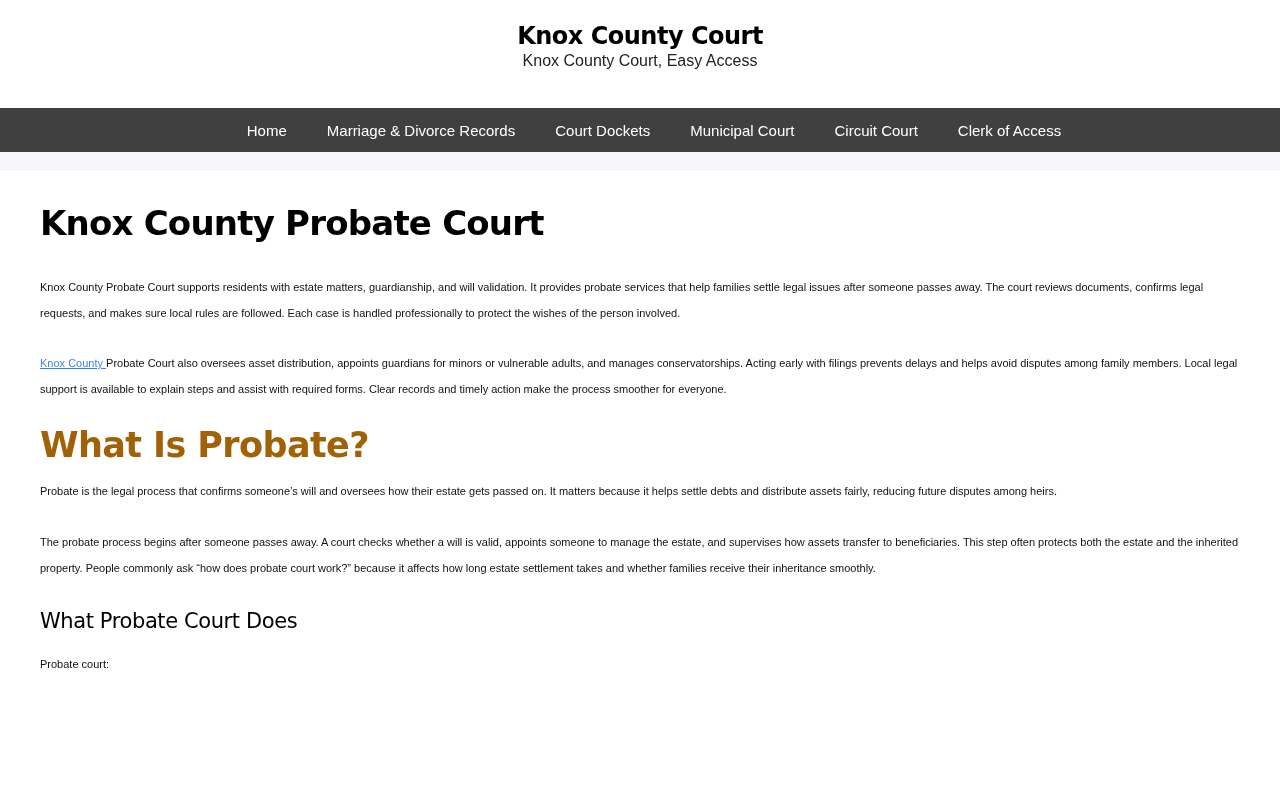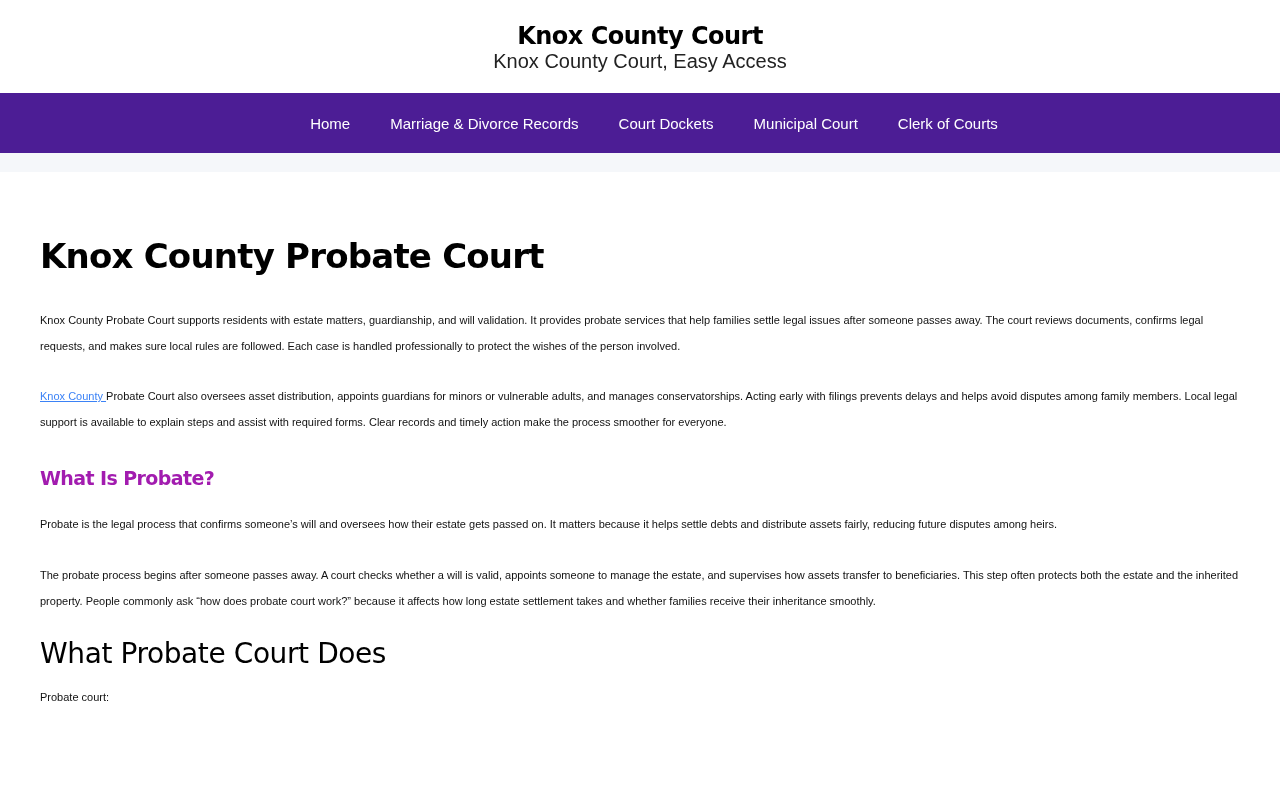--- a/index.html
+++ b/index.html
@@ -1,49 +1,50 @@
 <!DOCTYPE html>
 <html><head>
   <meta charset="utf-8">
   <style>
     * { box-sizing: border-box; margin: 0; padding: 0; }
     html, body { width: 1280px; height: 800px; overflow: hidden; background: #ffffff; }
     body { font-family: "DejaVu Sans", "Liberation Sans", sans-serif; color: #111111; }
 
-    .site-header { height: 93px; text-align: center; padding-top: 20px; background: #ffffff; }
+    .site-header { height: 108px; text-align: center; padding-top: 20px; background: #ffffff; }
     .site-title { font-family: "DejaVu Sans", sans-serif; font-weight: bold; font-size: 24px; letter-spacing: -0.5px; color: #000; line-height: 32px; }
-    .site-tagline { font-family: "Liberation Sans", sans-serif; font-size: 20px; color: #222; line-height: 18px; margin-top: 0px; }
+    .site-tagline { font-family: "Liberation Sans", sans-serif; font-size: 16px; color: #222; line-height: 18px; margin-top: 0px; }
 
-    .main-nav { height: 60px; background: #4c1d95; display: flex; justify-content: center; align-items: stretch; padding-left: 28px; }
+    .main-nav { height: 44px; background: #404040; display: flex; justify-content: center; align-items: stretch; padding-left: 28px; }
     .nav-item { display: flex; align-items: center; padding: 0 20px; color: #ffffff; font-family: "Liberation Sans", sans-serif; font-size: 15px; text-decoration: none; cursor: pointer; }
     .nav-item.active { background: #000000; }
 
     .nav-gap { height: 19px; background: #f5f7fa; }
 
     .content { padding: 0 40px; }
-    .page-title { font-family: "DejaVu Sans", sans-serif; font-weight: bold; font-size: 34px; letter-spacing: -0.8px; line-height: 40px; margin-top: 64px; margin-bottom: 32px; color: #000; }
+    .page-title { font-family: "DejaVu Sans", sans-serif; font-weight: bold; font-size: 34px; letter-spacing: -0.8px; line-height: 40px; margin-top: 32px; margin-bottom: 32px; color: #000; }
     .para { font-family: "Liberation Sans", sans-serif; font-size: 11px; line-height: 25.6px; color: #111; margin-bottom: 25px; }
     .para a { color: #3b82f6; text-decoration: underline; cursor: pointer; }
-    .h2 { font-family: "DejaVu Sans", sans-serif; font-weight: bold; font-size: 19px; letter-spacing: -0.6px; line-height: 36px; margin-top: 4px; margin-bottom: 16px; color: #a21caf; }
-    .h3 { font-family: "DejaVu Sans", sans-serif; font-weight: normal; font-size: 28px; letter-spacing: -0.4px; line-height: 30px; margin-top: 0px; margin-bottom: 16px; color: #000; }
+    .h2 { font-family: "DejaVu Sans", sans-serif; font-weight: bold; font-size: 35px; letter-spacing: -0.6px; line-height: 36px; margin-top: 4px; margin-bottom: 16px; color: #a16207; }
+    .h3 { font-family: "DejaVu Sans", sans-serif; font-weight: normal; font-size: 21px; letter-spacing: -0.4px; line-height: 30px; margin-top: 0px; margin-bottom: 16px; color: #000; }
   </style>
 </head>
 <body>
 
 <header class="site-header">
   <div class="site-title">Knox County Court</div>
   <div class="site-tagline">Knox County Court, Easy Access</div>
 </header>
 
 <nav class="main-nav">
   <a class="nav-item">Home</a>
   <a class="nav-item">Marriage &amp; Divorce Records</a>
   <a class="nav-item">Court Dockets</a>
   <a class="nav-item">Municipal Court</a>
-  <a class="nav-item">Clerk of Courts</a>
+  <a class="nav-item">Circuit Court</a>
+  <a class="nav-item">Clerk of Access</a>
 </nav>
 
 <div class="nav-gap"></div>
 
 <main class="content">
   <h1 class="page-title">Knox County Probate Court</h1>
 
   <p class="para">Knox County Probate Court supports residents with estate matters, guardianship, and will validation. It provides probate services that help families settle legal issues after someone passes away. The court reviews documents, confirms legal requests, and makes sure local rules are followed. Each case is handled professionally to protect the wishes of the person involved.</p>
 
   <p class="para"><a>Knox County </a><span>Probate Court also oversees asset distribution, appoints guardians for minors or vulnerable adults, and manages conservatorships. Acting early with filings prevents delays and helps avoid disputes among family members. Local legal support is available to explain steps and assist with required forms. Clear records and timely action make the process smoother for everyone.</span></p>

